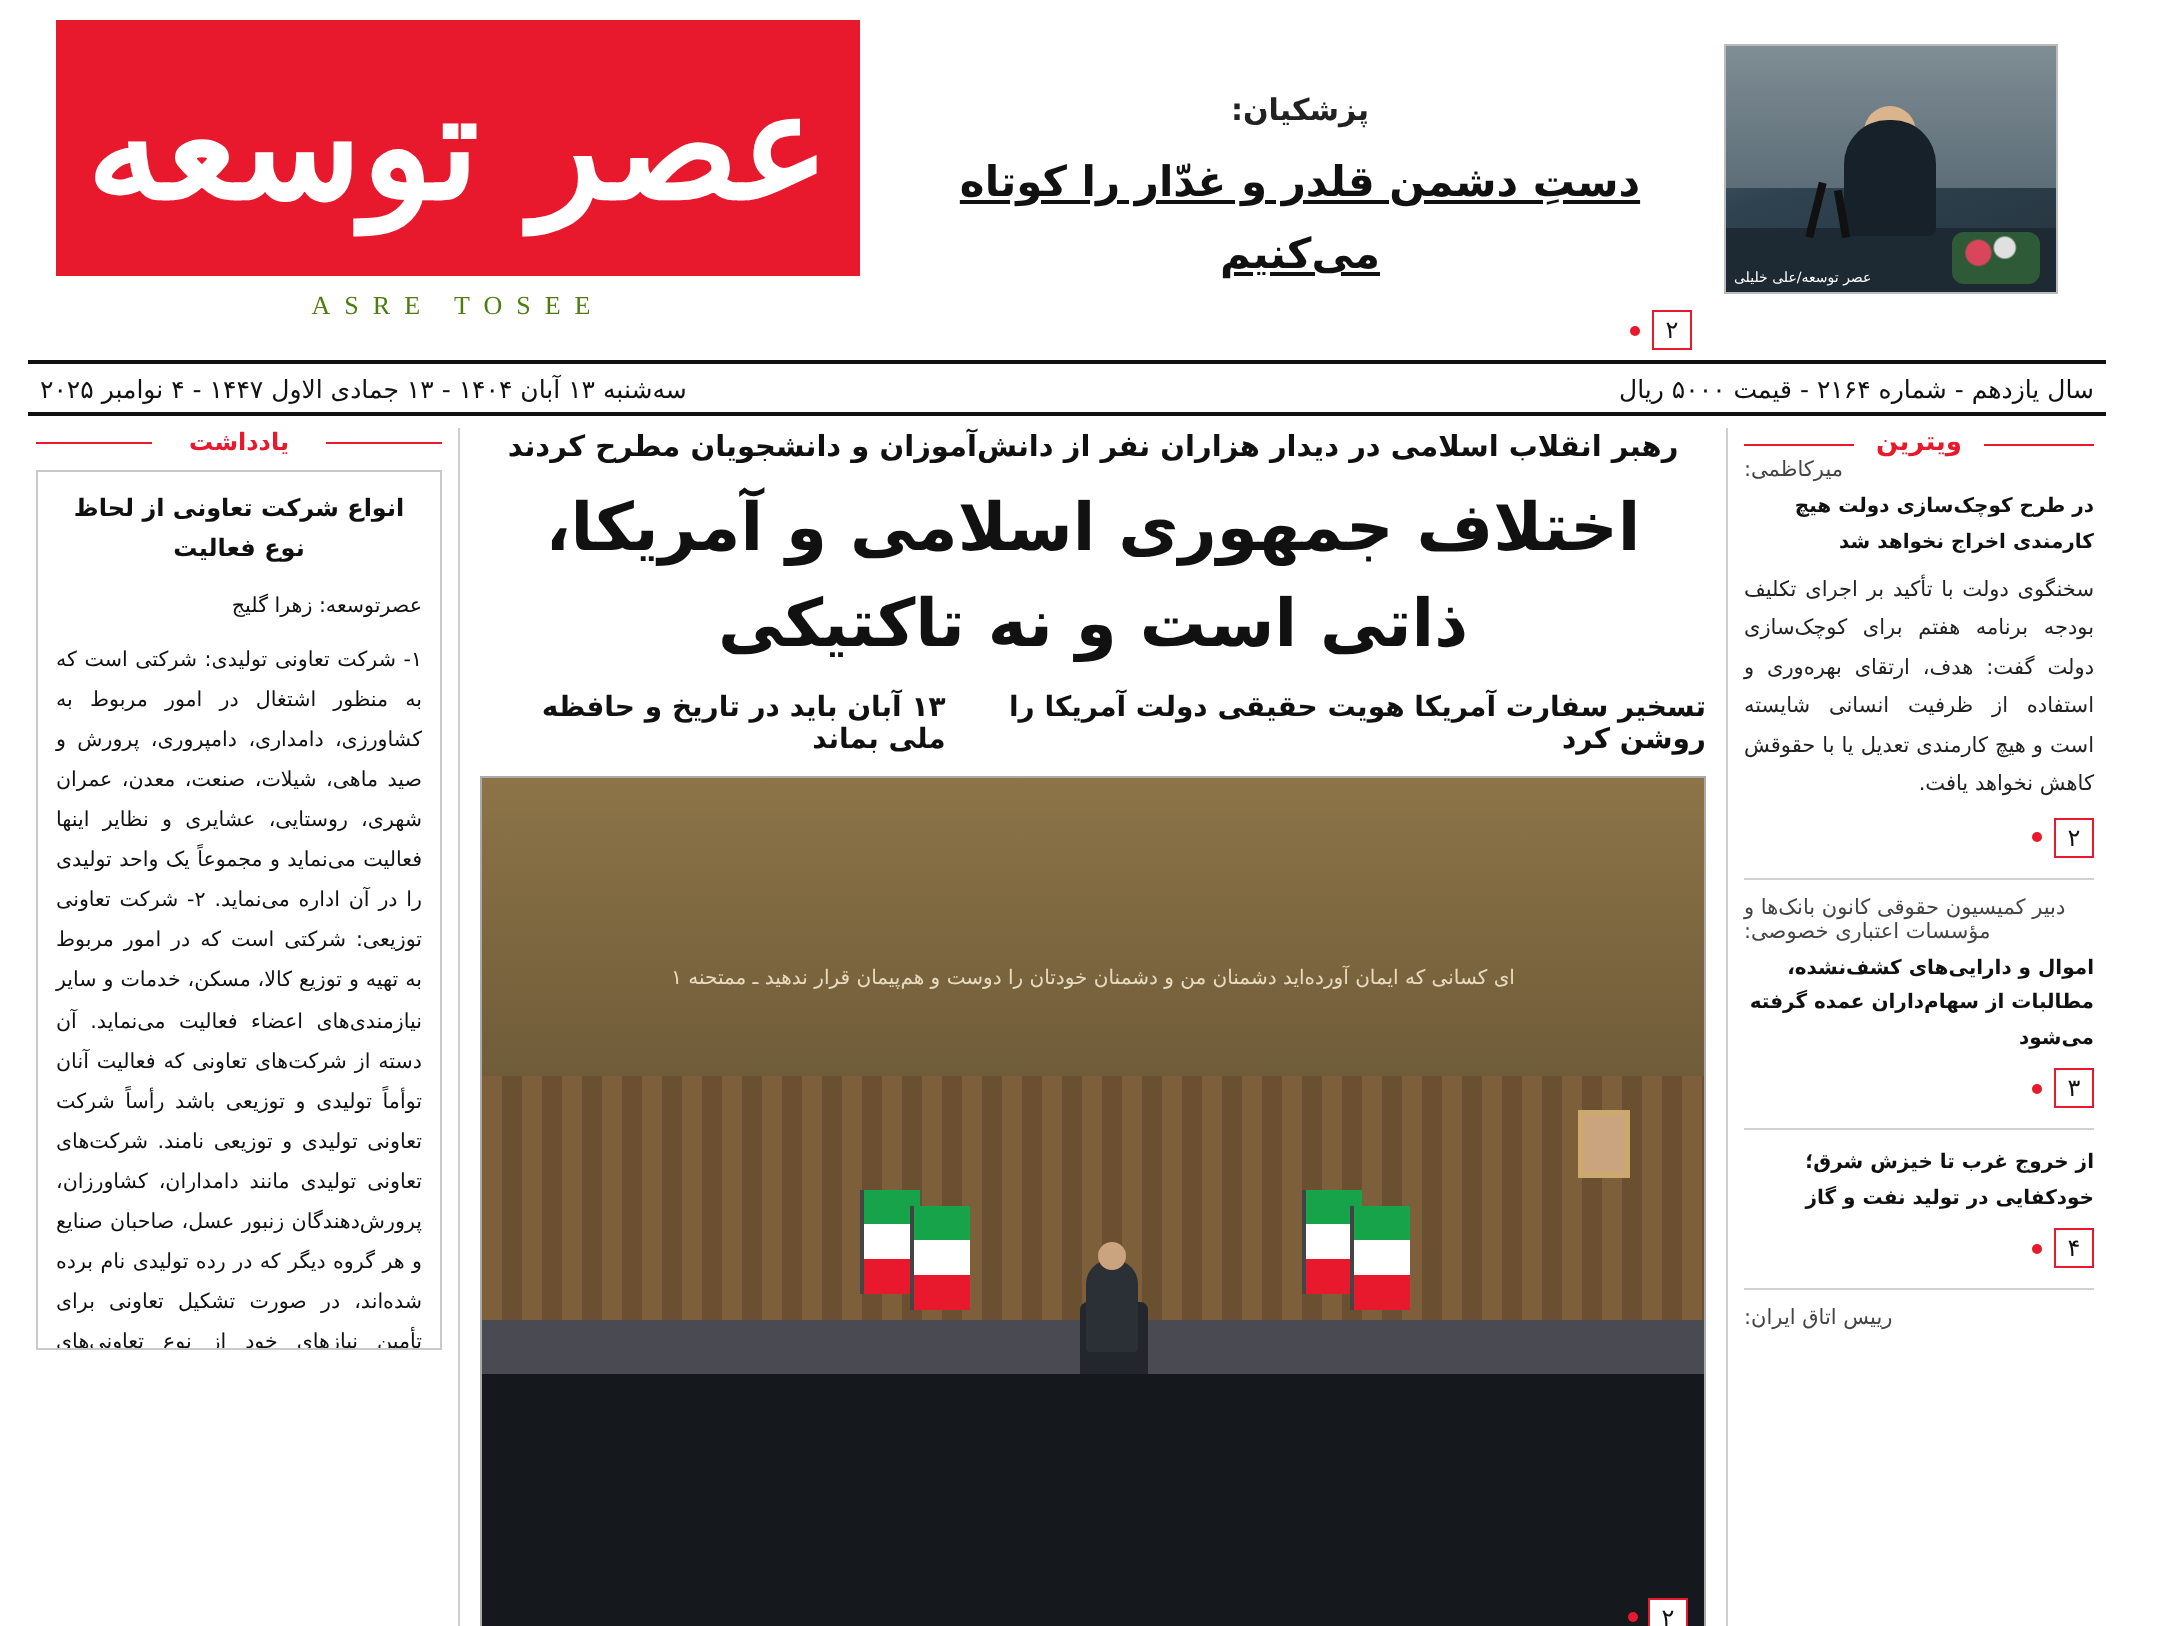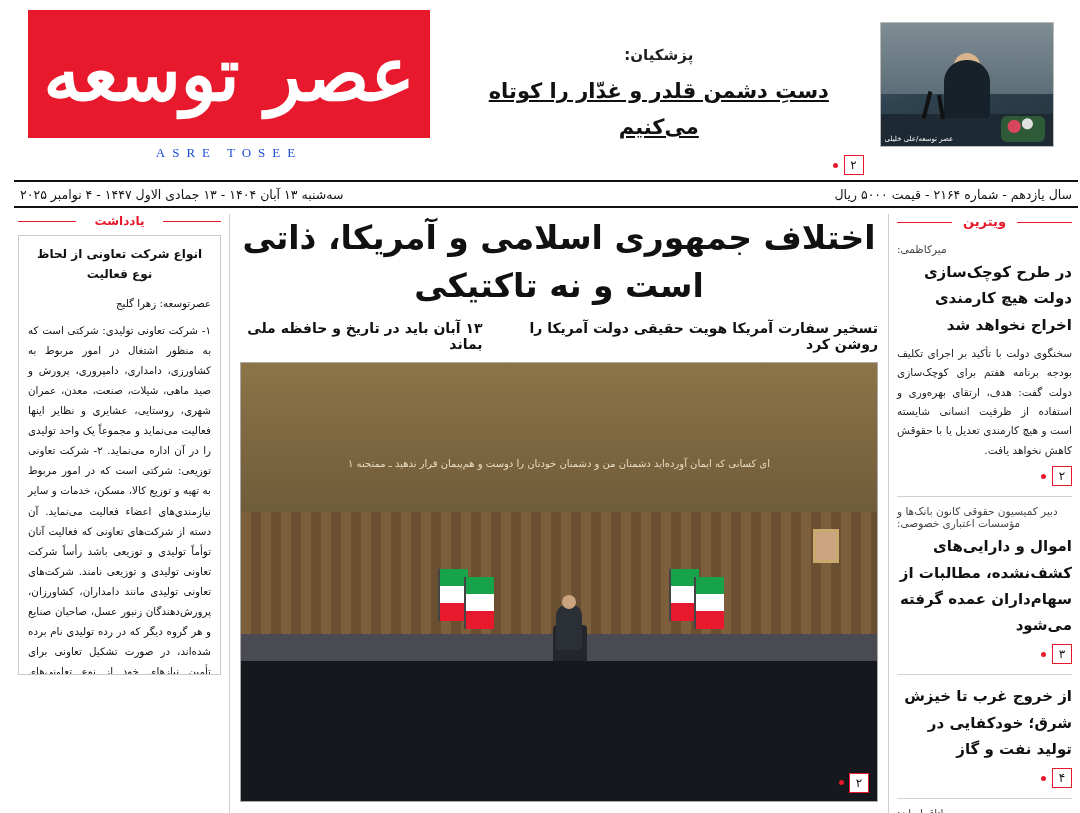--- a/index.html
+++ b/index.html
@@ -5,33 +5,33 @@
   * { box-sizing: border-box; }
   html, body { margin:0; padding:0; }
   body {
     width:1080px; height:813px;
     background:#ffffff;
     font-family:"DejaVu Sans", sans-serif;
     color:#111;
     overflow:hidden;
     position:relative;
   }
-  .page { width:1080px; height:750px; position:relative; padding:8px 2px 0 14px; }
+  .page { width:1080px; height:750px; position:relative; padding:8px 27px 0 14px; }
 
   
   .masthead { display:flex; flex-direction:row-reverse; align-items:flex-start; height:168px; }
   .logo-block { width:430px; display:flex; flex-direction:column; align-items:center; justify-content:center; padding-top:2px; }
   .logo-red {
     background:#e8192c; color:#fff; width:402px; height:128px;
     display:flex; align-items:center; justify-content:center;
     font-family:"DejaVu Serif", serif; font-weight:bold;
     font-size:74px; letter-spacing:-2px; direction:rtl;
     line-height:1;
   }
-  .logo-latin { margin-top:7px; color:#1d4ed8; font-size:13px; letter-spacing:7px; font-family:"Liberation Serif", serif; }
+  .logo-latin { margin-top:7px; color:#4d7c0f; font-size:13px; letter-spacing:7px; font-family:"Liberation Serif", serif; }
 
   .teaser { flex:1; display:flex; flex-direction:row-reverse; align-items:flex-start; padding:14px 24px 0 10px; gap:16px; }
   .teaser-text { text-align:center; direction:rtl; padding-top:24px; }
   .teaser-kicker { font-size:15px; color:#222; margin-bottom:10px; font-weight:bold; }
   .teaser-head { font-size:21px; font-weight:bold; line-height:1.7; color:#111;text-decoration:underline; }
   .teaser-photo { width:182px; height:125px; border:1px solid #bbb; position:relative; overflow:hidden; background:#2b3a46; }
   .tp-bg { position:absolute; inset:0; background:linear-gradient(160deg,#5a6f7d 0%,#2f4350 45%,#24333d 100%); }
   .tp-wall { position:absolute; left:0; top:0; width:100%; height:58%; background:linear-gradient(180deg,#7f8d94,#5d6e78); }
   .tp-desk { position:absolute; left:0; bottom:0; width:100%; height:26%; background:#1e2a33; }
   .tp-person { position:absolute; left:50%; top:30%; transform:translateX(-50%); width:46px; height:58px; background:#17212a; border-radius:22px 22px 4px 4px; }
@@ -49,27 +49,27 @@
   .infobar .c { color:#111; }
 
   
   .body-area { display:flex; flex-direction:row; height:600px; margin-top:6px; }
 
   
   .col-right { width:190px; padding:0 6px 0 8px; border-left:1px solid #cfcfcf; direction:rtl; }
   .col-mid { flex:1; padding:0 10px; direction:rtl; }
   .col-left { width:216px; padding:0 8px 0 4px; border-right:1px solid #cfcfcf; direction:rtl; }
 
-  .sec-title { text-align:center; color:#e8192c; font-size:13px; font-weight:bold; position:relative; margin-bottom:14px; }
+  .sec-title { text-align:center; color:#e8192c; font-size:13px; font-weight:bold; position:relative; margin-bottom:0; }
   .sec-title:before, .sec-title:after { content:""; position:absolute; top:50%; width:55px; height:1px; background:#e8192c; }
   .sec-title:before { right:0; } .sec-title:after { left:0; }
 
   .brief { margin-bottom:10px; }
   .brief-kicker { font-size:10.5px; color:#444; text-align:left; margin-bottom:4px; }
-  .brief-head { font-size:15px; font-weight:bold; line-height:1.75; text-align:right; }
+  .brief-head { font-size:10px; font-weight:bold; line-height:1.75; text-align:right; }
   .brief-body { font-size:10.5px; line-height:1.85; text-align:justify; color:#222; margin-top:6px; }
   .brief-foot { display:flex; align-items:center; gap:6px; margin-top:6px; }
   .hr-thin { border:0; border-top:1px solid #d2d2d2; margin:8px 0; }
 
   .lead-kicker { text-align:center; font-size:14.5px; font-weight:bold; margin:2px 0 8px 0; }
   .lead-head { text-align:center; font-size:33px; font-weight:bold; line-height:1.45; letter-spacing:-0.5px; }
   .lead-subs { display:flex; flex-direction:row; justify-content:space-between; gap:18px; margin-top:10px; font-size:14px; font-weight:bold; }
   .photo-wrap { margin-top:10px; border:1px solid #aaa; position:relative; height:440px; overflow:hidden; background:#6d5a3a; }
   .ph-top { position:absolute; inset:0 0 auto 0; height:34%; background:linear-gradient(180deg,#8d7448,#6f5c39); }
   .ph-calig { position:absolute; top:8%; left:0; width:100%; text-align:center; color:#f0e6cf; font-size:30px; direction:rtl; font-family:"DejaVu Serif", serif; opacity:.92; }
@@ -169,20 +169,21 @@
       <hr class="hr-thin">
 
       <div class="brief">
         <div class="brief-kicker">رییس اتاق ایران:</div>
 
       </div>
 
     </div>
 
     <div class="col-mid">
+      <div class="lead-kicker">رهبر انقلاب اسلامی در دیدار هزاران نفر از دانش‌آموزان و دانشجویان مطرح کردند</div>
       <div class="lead-head">اختلاف جمهوری اسلامی و آمریکا، ذاتی است و نه تاکتیکی</div>
       <div class="lead-subs">
         <div>تسخیر سفارت آمریکا هویت حقیقی دولت آمریکا را روشن کرد</div>
         <div>۱۳ آبان باید در تاریخ و حافظه ملی بماند</div>
       </div>
 
       <div class="photo-wrap">
         <div class="ph-top"></div>
         <div class="ph-calig2">ای کسانی که ایمان آورده‌اید دشمنان من و دشمنان خودتان را دوست و هم‌پیمان قرار ندهید ـ ممتحنه ۱</div>
         <div class="ph-curtain"></div>

